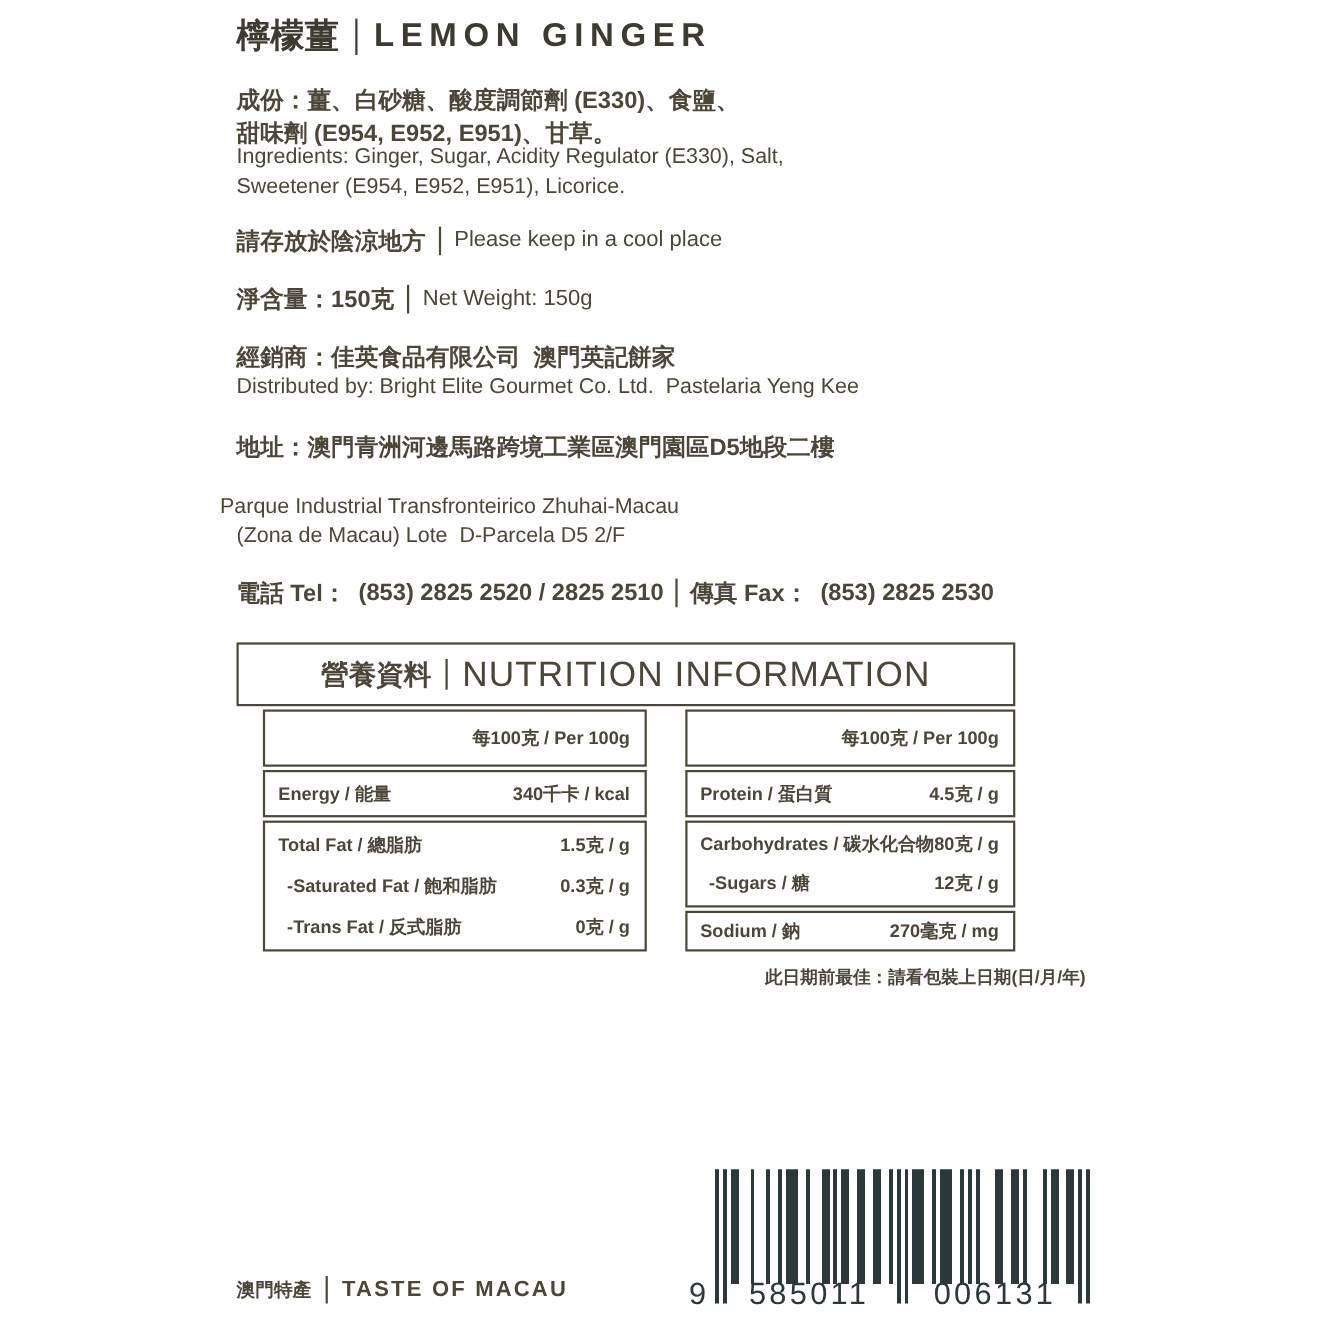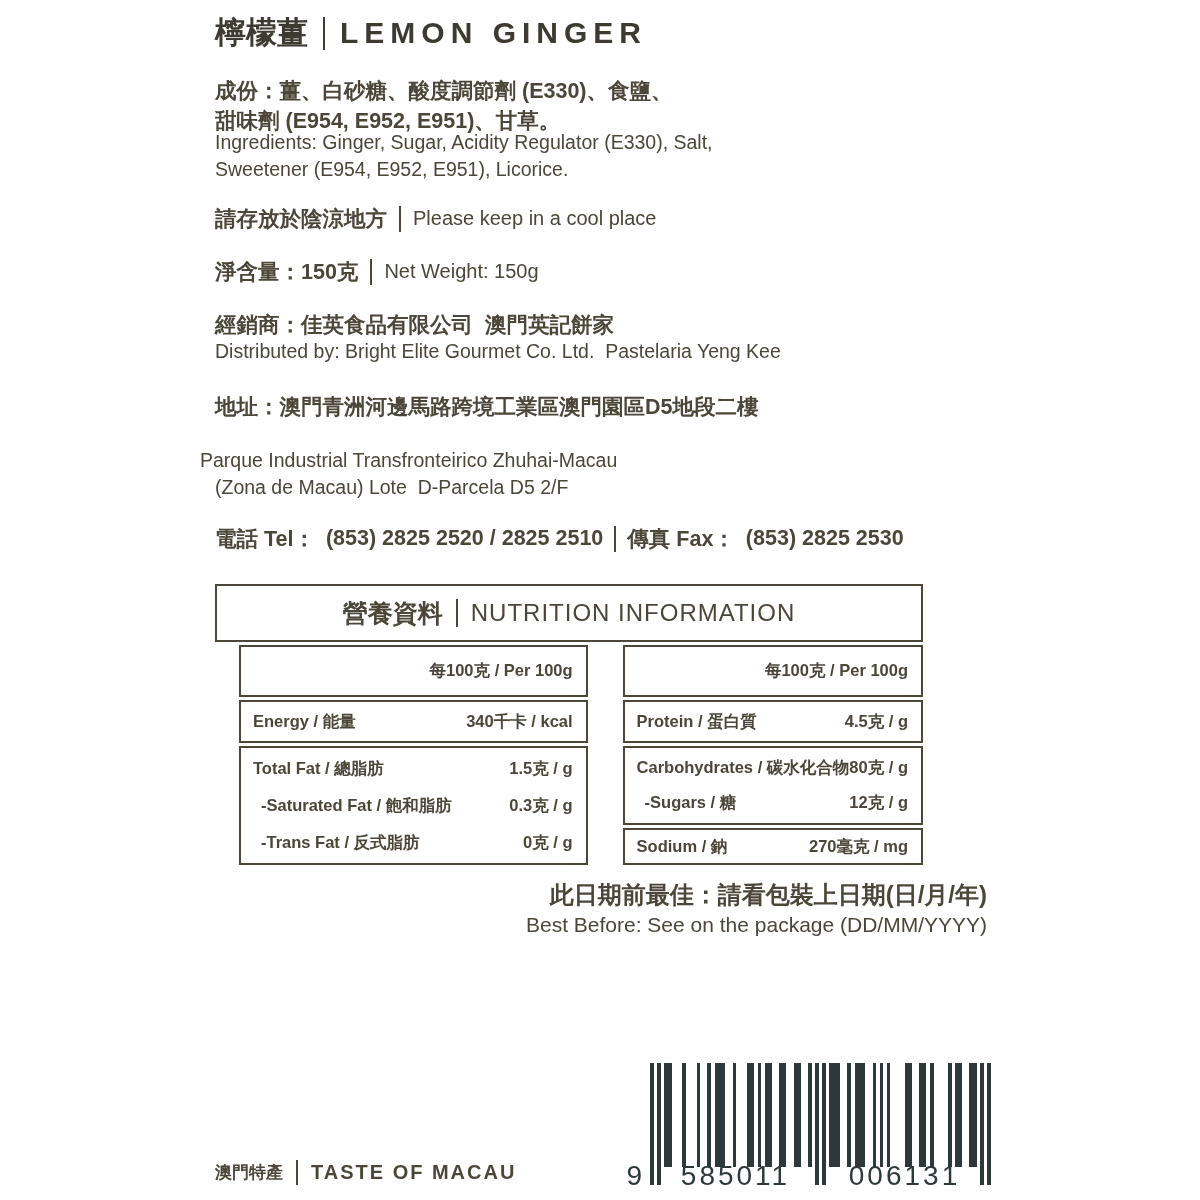--- a/index.html
+++ b/index.html
@@ -51,39 +51,39 @@
   .tel .vbar{height:26px;}
 
   
   .nt{position:absolute;top:584px;left:215px;width:708px;height:281px;}
   .nt-title{
     height:58px;border:2px solid var(--ink);
     display:flex;align-items:center;justify-content:center;gap:13px;
     font-weight:bold;
   }
   .nt-title .cn{font-size:25px;}
-  .nt-title .en{font-size:24px;letter-spacing:1px;}
+  .nt-title .en{font-size:32px;letter-spacing:1px;}
   .nt-title .vbar{height:28px;}
   .nt-cols{display:flex;gap:11px;margin-top:3px;height:220px;}
   .nt-col{display:flex;flex-direction:column;padding-left:24px;}
   .nt-col.left{width:376px;}
   .nt-col.right{flex:1;}
   .nt-box{border:2px solid var(--ink);margin-bottom:3px;padding:0 13px 0 12px;}
   .nt-box:last-child{margin-bottom:0;}
   .nt-head{height:52px;display:flex;align-items:center;justify-content:flex-end;
     font-size:16.5px;font-weight:bold;}
   .nt-single{height:43px;display:flex;align-items:center;}
   .nt-group{flex:1;display:flex;flex-direction:column;justify-content:space-around;padding-top:2px;padding-bottom:2px;}
   .nrow{display:flex;justify-content:space-between;align-items:center;width:100%;
     font-size:16.5px;font-weight:bold;white-space:pre;}
   .nrow .sub{padding-left:8px;}
   .nt-col .nt-single.grow{flex:1;}
 
   
-  .bb1{top:879px;right:213px;font-size:24px;font-weight:bold;text-align:right;}
+  .bb1{top:879px;right:213px;font-size:16px;font-weight:bold;text-align:right;}
   .bb2{top:913px;right:213px;font-size:21px;}
 
   
   .footer{top:1160px;left:215px;gap:13px;}
   .footer .cn{font-size:17px;}
   .footer .en{font-size:20px;font-weight:bold;letter-spacing:2px;}
   .footer .vbar{height:25px;}
 
   
   .barcode{position:absolute;top:1063px;left:650px;width:341px;height:132px;}
@@ -188,21 +188,20 @@
           <div class="nrow">
             <span>Sodium / 鈉</span>
             <span>270毫克 / mg</span>
           </div>
         </div>
       </div>
     </div>
   </div>
 
   <div class="line bb1">此日期前最佳：請看包裝上日期(日/月/年)</div>
-  <div class="line bb2">Best Before: See on the package (DD/MM/YYYY)</div>
 
   <div class="barcode">
     <svg width="341" height="122" viewBox="0 0 95 34" preserveAspectRatio="none" shape-rendering="crispEdges">
         <rect x="0" y="0" width="1" height="34"></rect>
         <rect x="2" y="0" width="1" height="34"></rect>
         <rect x="4" y="0" width="2" height="29"></rect>
         <rect x="9" y="0" width="1" height="29"></rect>
         <rect x="13" y="0" width="1" height="29"></rect>
         <rect x="16" y="0" width="1" height="29"></rect>
         <rect x="18" y="0" width="3" height="29"></rect>

